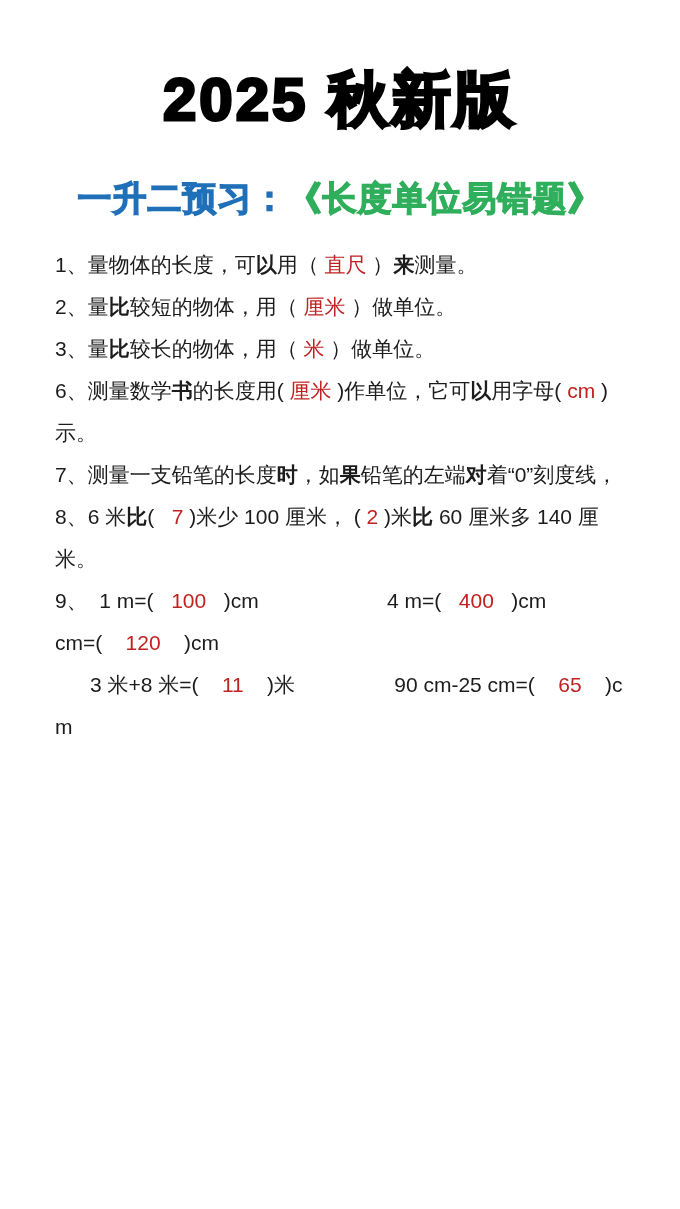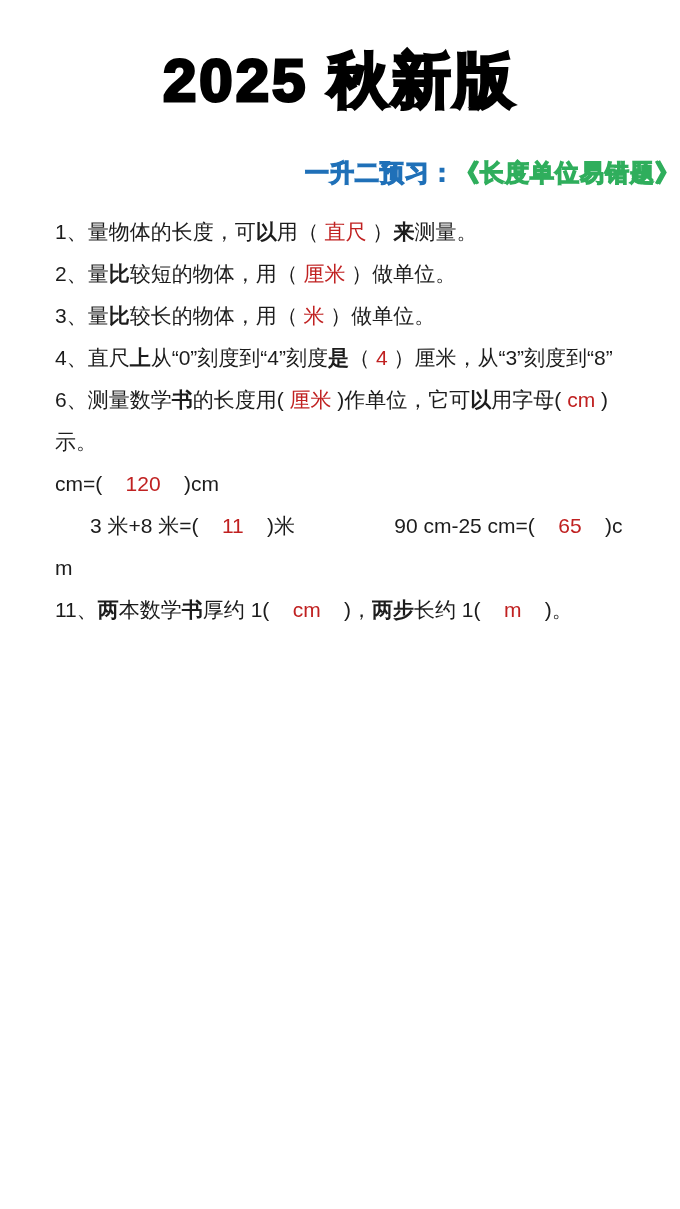--- a/index.html
+++ b/index.html
@@ -23,26 +23,26 @@
   .title{
     text-align:center;
     color:var(--title-black);
     font-weight:900;
     font-size:60px;
     line-height:1.15;
     letter-spacing:3px;
     -webkit-text-stroke:3px var(--title-black);
     paint-order:stroke fill;
   }
-  .title-line1{padding-top:46px;}
+  .title-line1{padding-top:65px;}
   .title-line2{padding-top:38px;}
   .subtitle{
-    text-align:right;
+    text-align:center;
     margin-top:42px;
-    font-size:24px;
+    font-size:34px;
     font-weight:900;
     letter-spacing:1px;
     white-space:nowrap;
   }
   .subtitle .blue-part{
     color:var(--subtitle-blue);
     -webkit-text-stroke:1.3px var(--subtitle-blue);
   }
   .subtitle .green-part{
     color:var(--subtitle-green);
@@ -72,21 +72,22 @@
 
 
   <div class="subtitle">
     <span class="blue-part">一升二预习：</span><span class="green-part">《长度单位易错题》</span>
   </div>
 
   <div class="worksheet">
       <div class="line"><span class="seg-n">1、量物体的长度，可</span><span class="seg-b">以</span><span class="seg-n">用（ </span><span class="seg-r">直尺</span><span class="seg-n"> ）</span><span class="seg-b">来</span><span class="seg-n">测量。</span></div>
       <div class="line"><span class="seg-n">2、量</span><span class="seg-b">比</span><span class="seg-n">较短的物体，用（ </span><span class="seg-r">厘米</span><span class="seg-n"> ）做单位。</span></div>
       <div class="line"><span class="seg-n">3、量</span><span class="seg-b">比</span><span class="seg-n">较长的物体，用（ </span><span class="seg-r">米</span><span class="seg-n"> ）做单位。</span></div>
-      <div class="line"><span class="seg-n">4、直尺</span><span class="seg-b">上</span><span class="seg-n">从“0”刻度到“4”刻度</span><span class="seg-b">是</span><span class="seg-n">（ </span><span class="seg-r">4</span><span class="seg-n"> ）厘米，从“3”刻度到“8”</span></div>
       <div class="line"><span class="seg-n">6、测量数学</span><span class="seg-b">书</span><span class="seg-n">的长度用( </span><span class="seg-r">厘米</span><span class="seg-n"> )作单位，它可</span><span class="seg-b">以</span><span class="seg-n">用字母( </span><span class="seg-r">cm</span><span class="seg-n"> )</span></div>
       <div class="line"><span class="seg-n">示。</span></div>
+      <div class="line"><span class="seg-n">7、测量一支铅笔的长度</span><span class="seg-b">时</span><span class="seg-n">，如</span><span class="seg-b">果</span><span class="seg-n">铅笔的左端</span><span class="seg-b">对</span><span class="seg-n">着“0”刻度线，</span></div>
+      <div class="line"><span class="seg-n">8、6 米</span><span class="seg-b">比</span><span class="seg-n">(   </span><span class="seg-r">7</span><span class="seg-n"> )米少 100 厘米， ( </span><span class="seg-r">2</span><span class="seg-n"> )米</span><span class="seg-b">比</span><span class="seg-n"> 60 厘米多 140 厘米。</span></div>
+      <div class="line"><span class="seg-n">9、  1 m=(   </span><span class="seg-r">100</span><span class="seg-n">   )cm                      4 m=(   </span><span class="seg-r">400</span><span class="seg-n">   )cm</span></div>
       <div class="line"><span class="seg-n">cm=(    </span><span class="seg-r">120</span><span class="seg-n">    )cm</span></div>
       <div class="line"><span class="seg-n">      3 米+8 米=(    </span><span class="seg-r">11</span><span class="seg-n">    )米                 90 cm-25 cm=(    </span><span class="seg-r">65</span><span class="seg-n">    )cm</span></div>
-      <div class="line"><span class="seg-n">11、</span><span class="seg-b">两</span><span class="seg-n">本数学</span><span class="seg-b">书</span><span class="seg-n">厚约 1(    </span><span class="seg-r">cm</span><span class="seg-n">    )，</span><span class="seg-b">两步</span><span class="seg-n">长约 1(    </span><span class="seg-r">m</span><span class="seg-n">    )。</span></div>
     </div>
 
 </div>
 
 </body></html>

